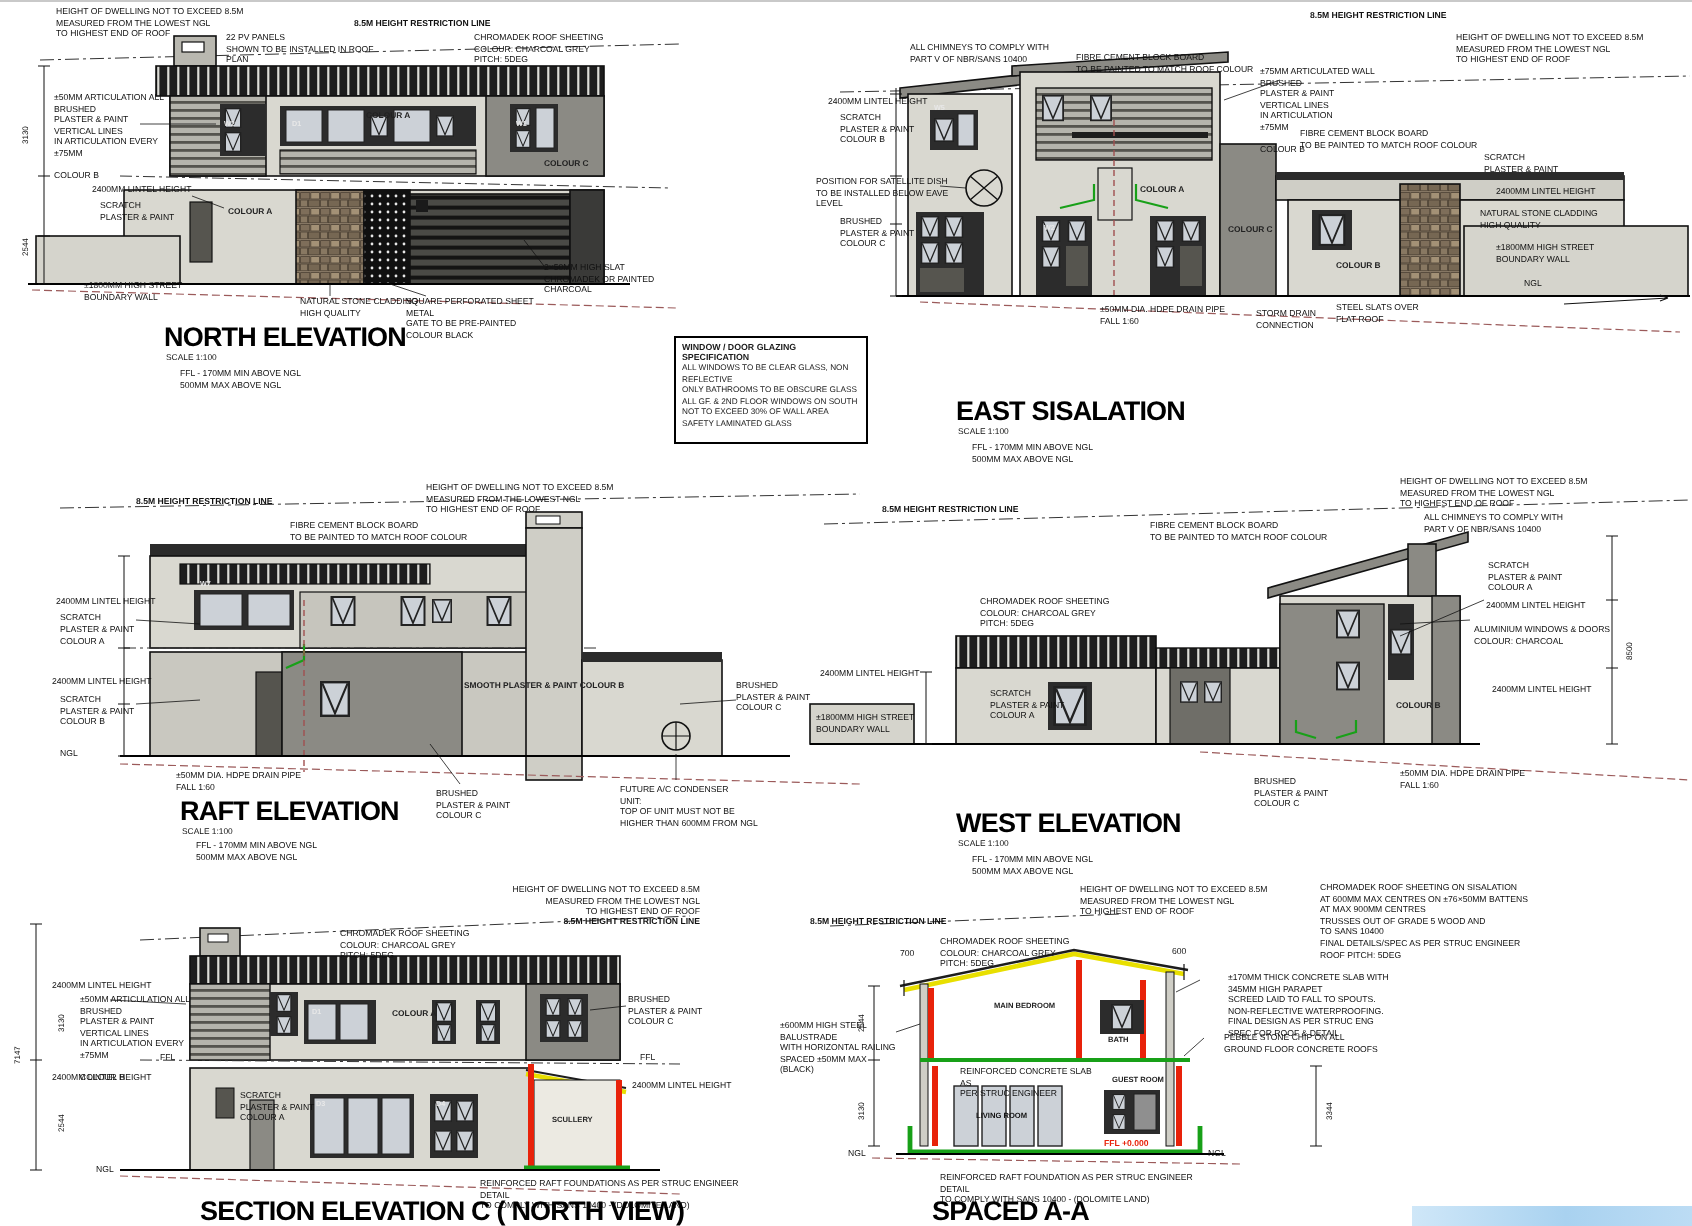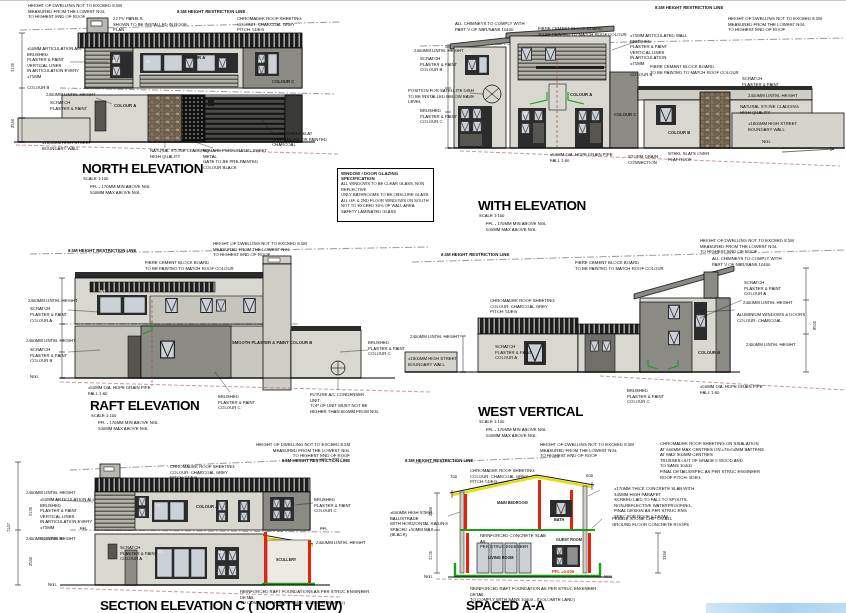--- a/index.html
+++ b/index.html
@@ -409,21 +409,21 @@
 FALL 1:60</div>
 <div class="note" style="left:628px;top:154px;width:45px">STORM DRAIN
 CONNECTION</div>
 <div class="note" style="left:668px;top:151px;width:60px">STEEL SLATS OVER
 FLAT ROOF</div>
 <div class="lbl" style="left:570px;top:92px">COLOUR A</div>
 <div class="lbl" style="left:614px;top:112px">COLOUR C</div>
 <div class="lbl" style="left:668px;top:130px">COLOUR B</div>
 <div class="tag" style="left:467px;top:52px">W5</div>
 <div class="tag" style="left:522px;top:112px">W2</div>
-<div class="etitle" style="left:478px;top:198px">WITH ELEVATION</div>
+<div class="etitle" style="left:478px;top:198px">EAST SISALATION</div>
 <div class="escale" style="left:479px;top:213px">SCALE 1:100</div>
 <div class="note" style="left:486px;top:221px;width:90px">FFL - 170MM MIN ABOVE NGL
 500MM MAX ABOVE NGL</div>
 
 <div id="glazing-box">
   <div class="gt">WINDOW / DOOR GLAZING SPECIFICATION</div>
   <div class="gb">ALL WINDOWS TO BE CLEAR GLASS, NON REFLECTIVE
 ONLY BATHROOMS TO BE OBSCURE GLASS
 ALL GF. &amp; 2ND FLOOR WINDOWS ON SOUTH
 NOT TO EXCEED 30% OF WALL AREA
@@ -490,21 +490,21 @@
 <div class="note" style="left:737px;top:312px;width:70px">ALUMINIUM WINDOWS &amp; DOORS
 COLOUR: CHARCOAL</div>
 <div class="note" style="left:746px;top:342px;width:60px">2400MM LINTEL HEIGHT</div>
 <div class="lbl" style="left:698px;top:350px">COLOUR B</div>
 <div class="note" style="left:627px;top:388px;width:50px">BRUSHED
 PLASTER &amp; PAINT
 COLOUR C</div>
 <div class="note" style="left:700px;top:384px;width:75px">±50MM DIA. HDPE DRAIN PIPE
 FALL 1:60</div>
 <div class="dimv" style="left:812px;top:330px">8500</div>
-<div class="etitle" style="left:478px;top:404px">WEST VERTICAL</div>
+<div class="etitle" style="left:478px;top:404px">WEST ELEVATION</div>
 <div class="escale" style="left:479px;top:419px">SCALE 1:100</div>
 <div class="note" style="left:486px;top:427px;width:90px">FFL - 170MM MIN ABOVE NGL
 500MM MAX ABOVE NGL</div>
 
 <div class="note r" style="left:240px;top:442px;width:110px">HEIGHT OF DWELLING NOT TO EXCEED 8.5M
 MEASURED FROM THE LOWEST NGL
 TO HIGHEST END OF ROOF</div>
 <div class="note b r" style="left:250px;top:458px;width:100px">8.5M HEIGHT RESTRICTION LINE</div>
 <div class="note" style="left:170px;top:464px;width:80px">CHROMADEK ROOF SHEETING
 COLOUR: CHARCOAL GREY

